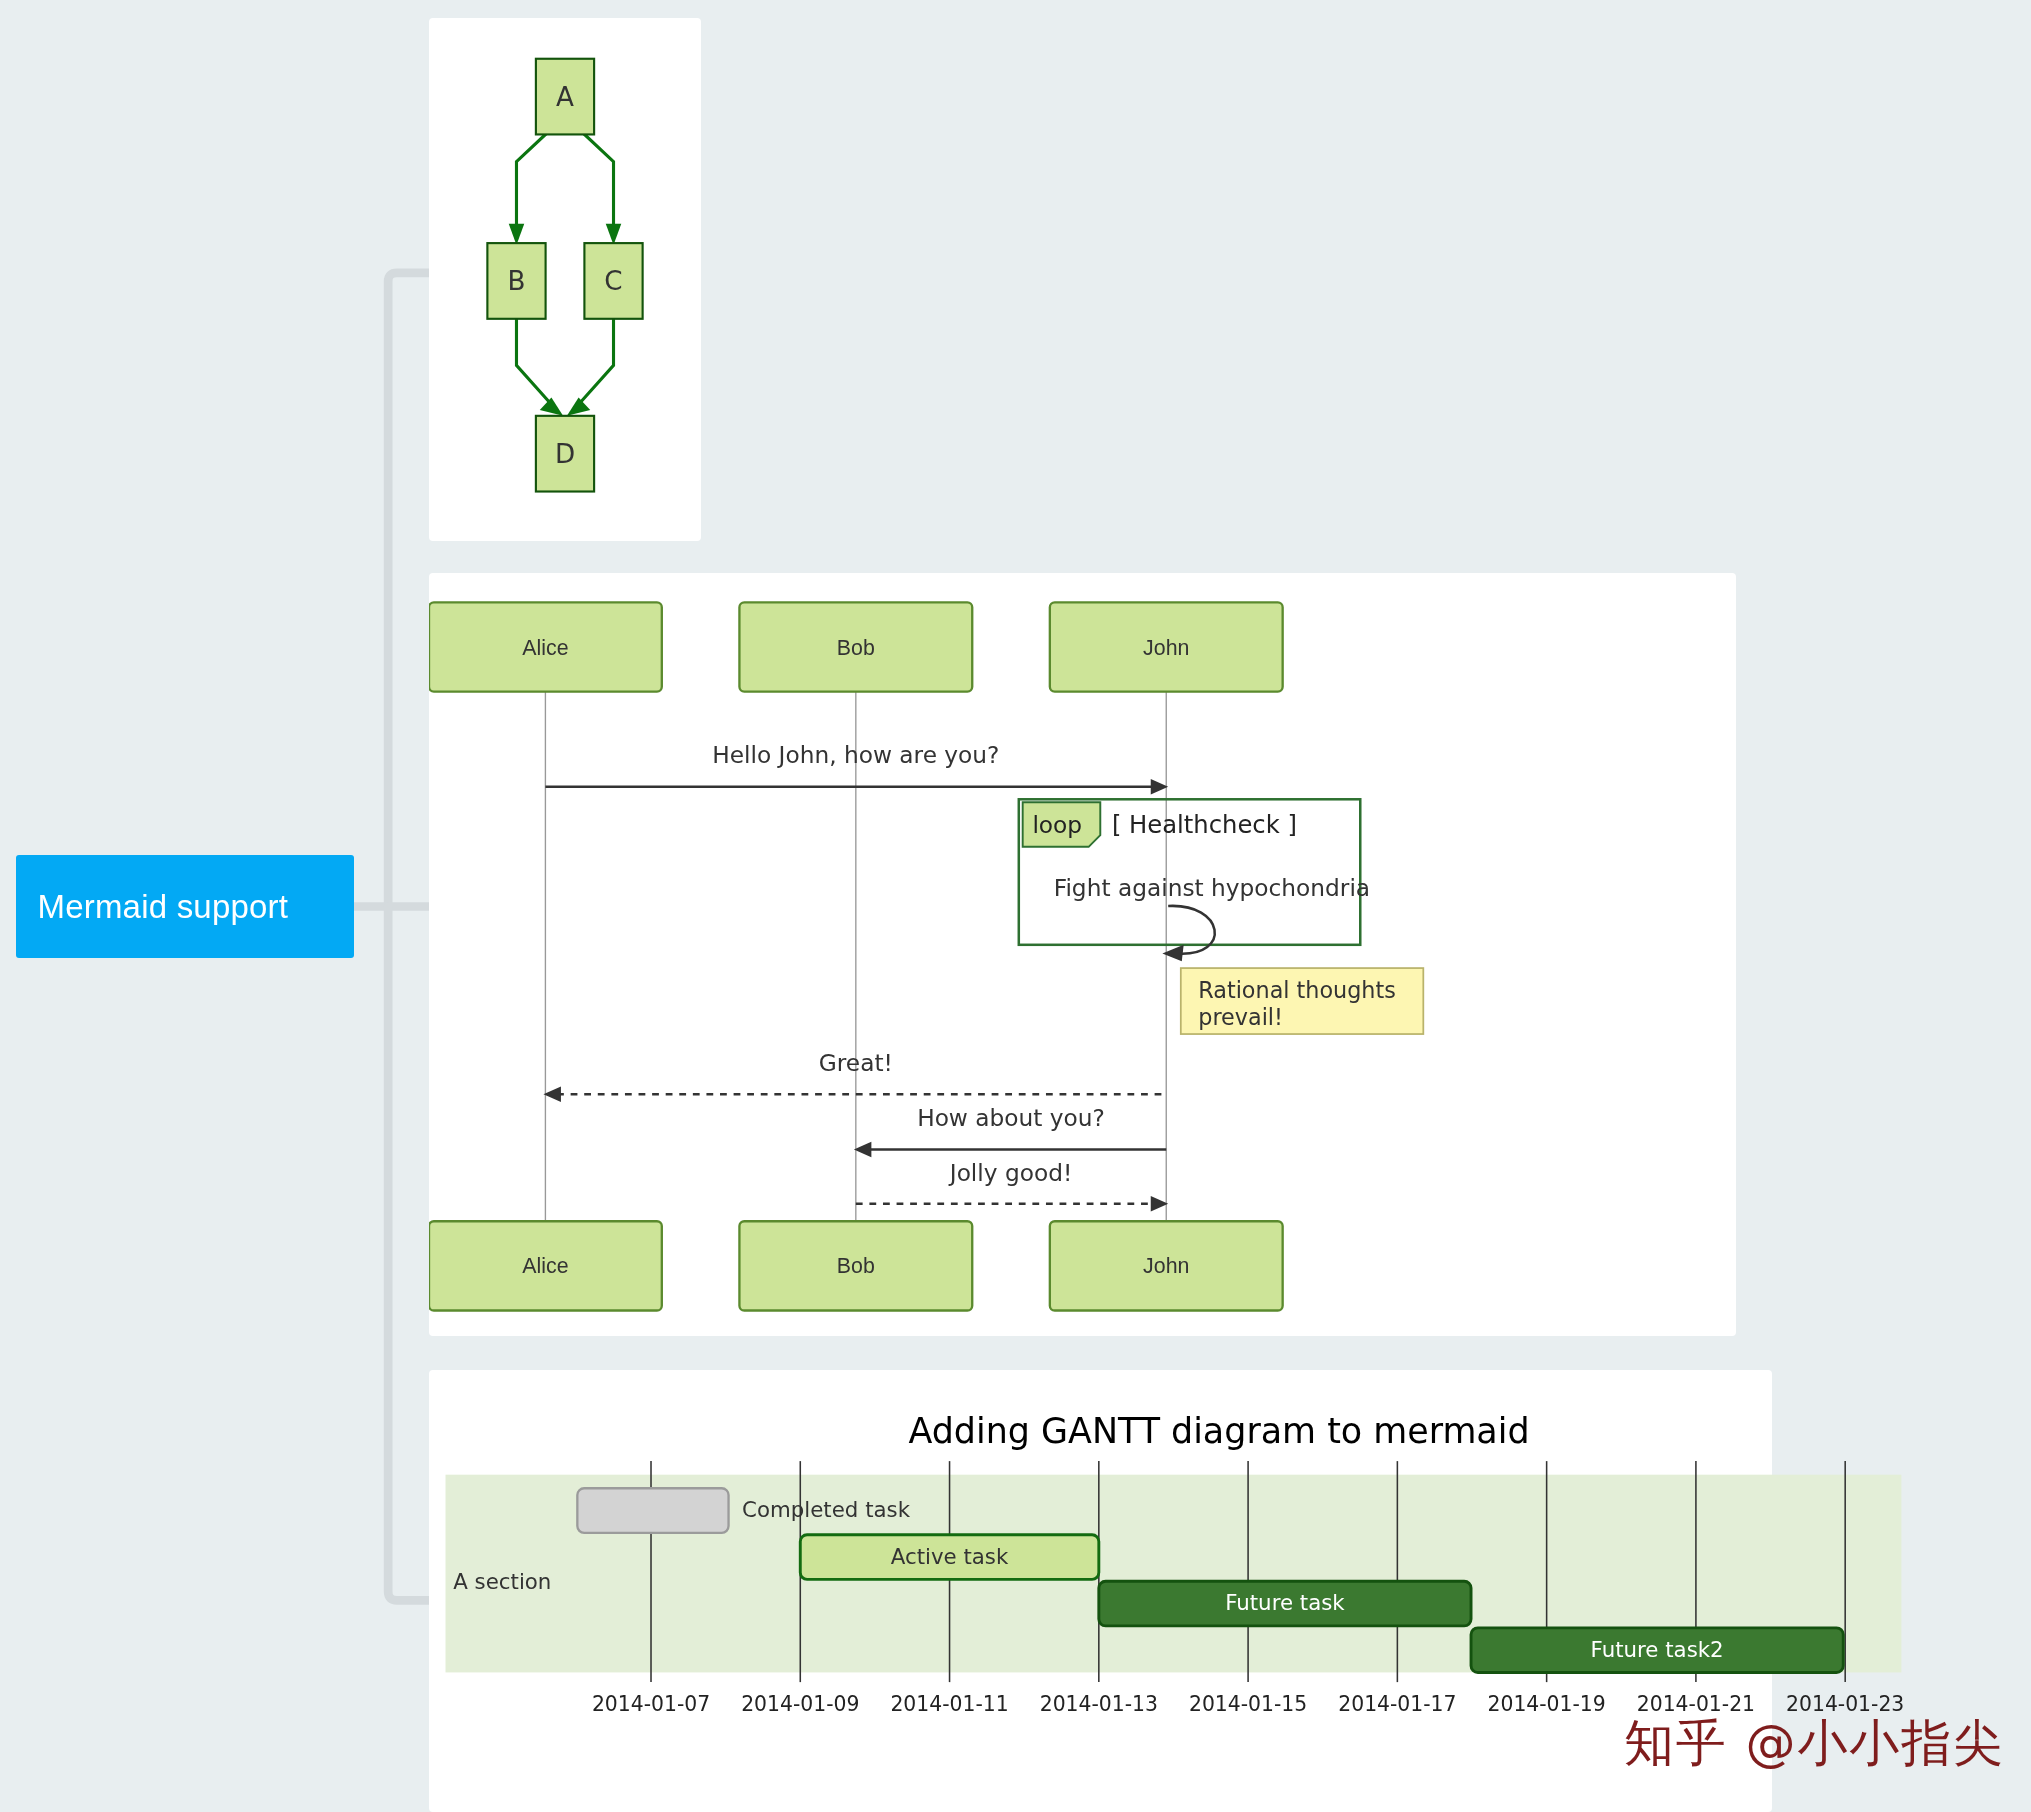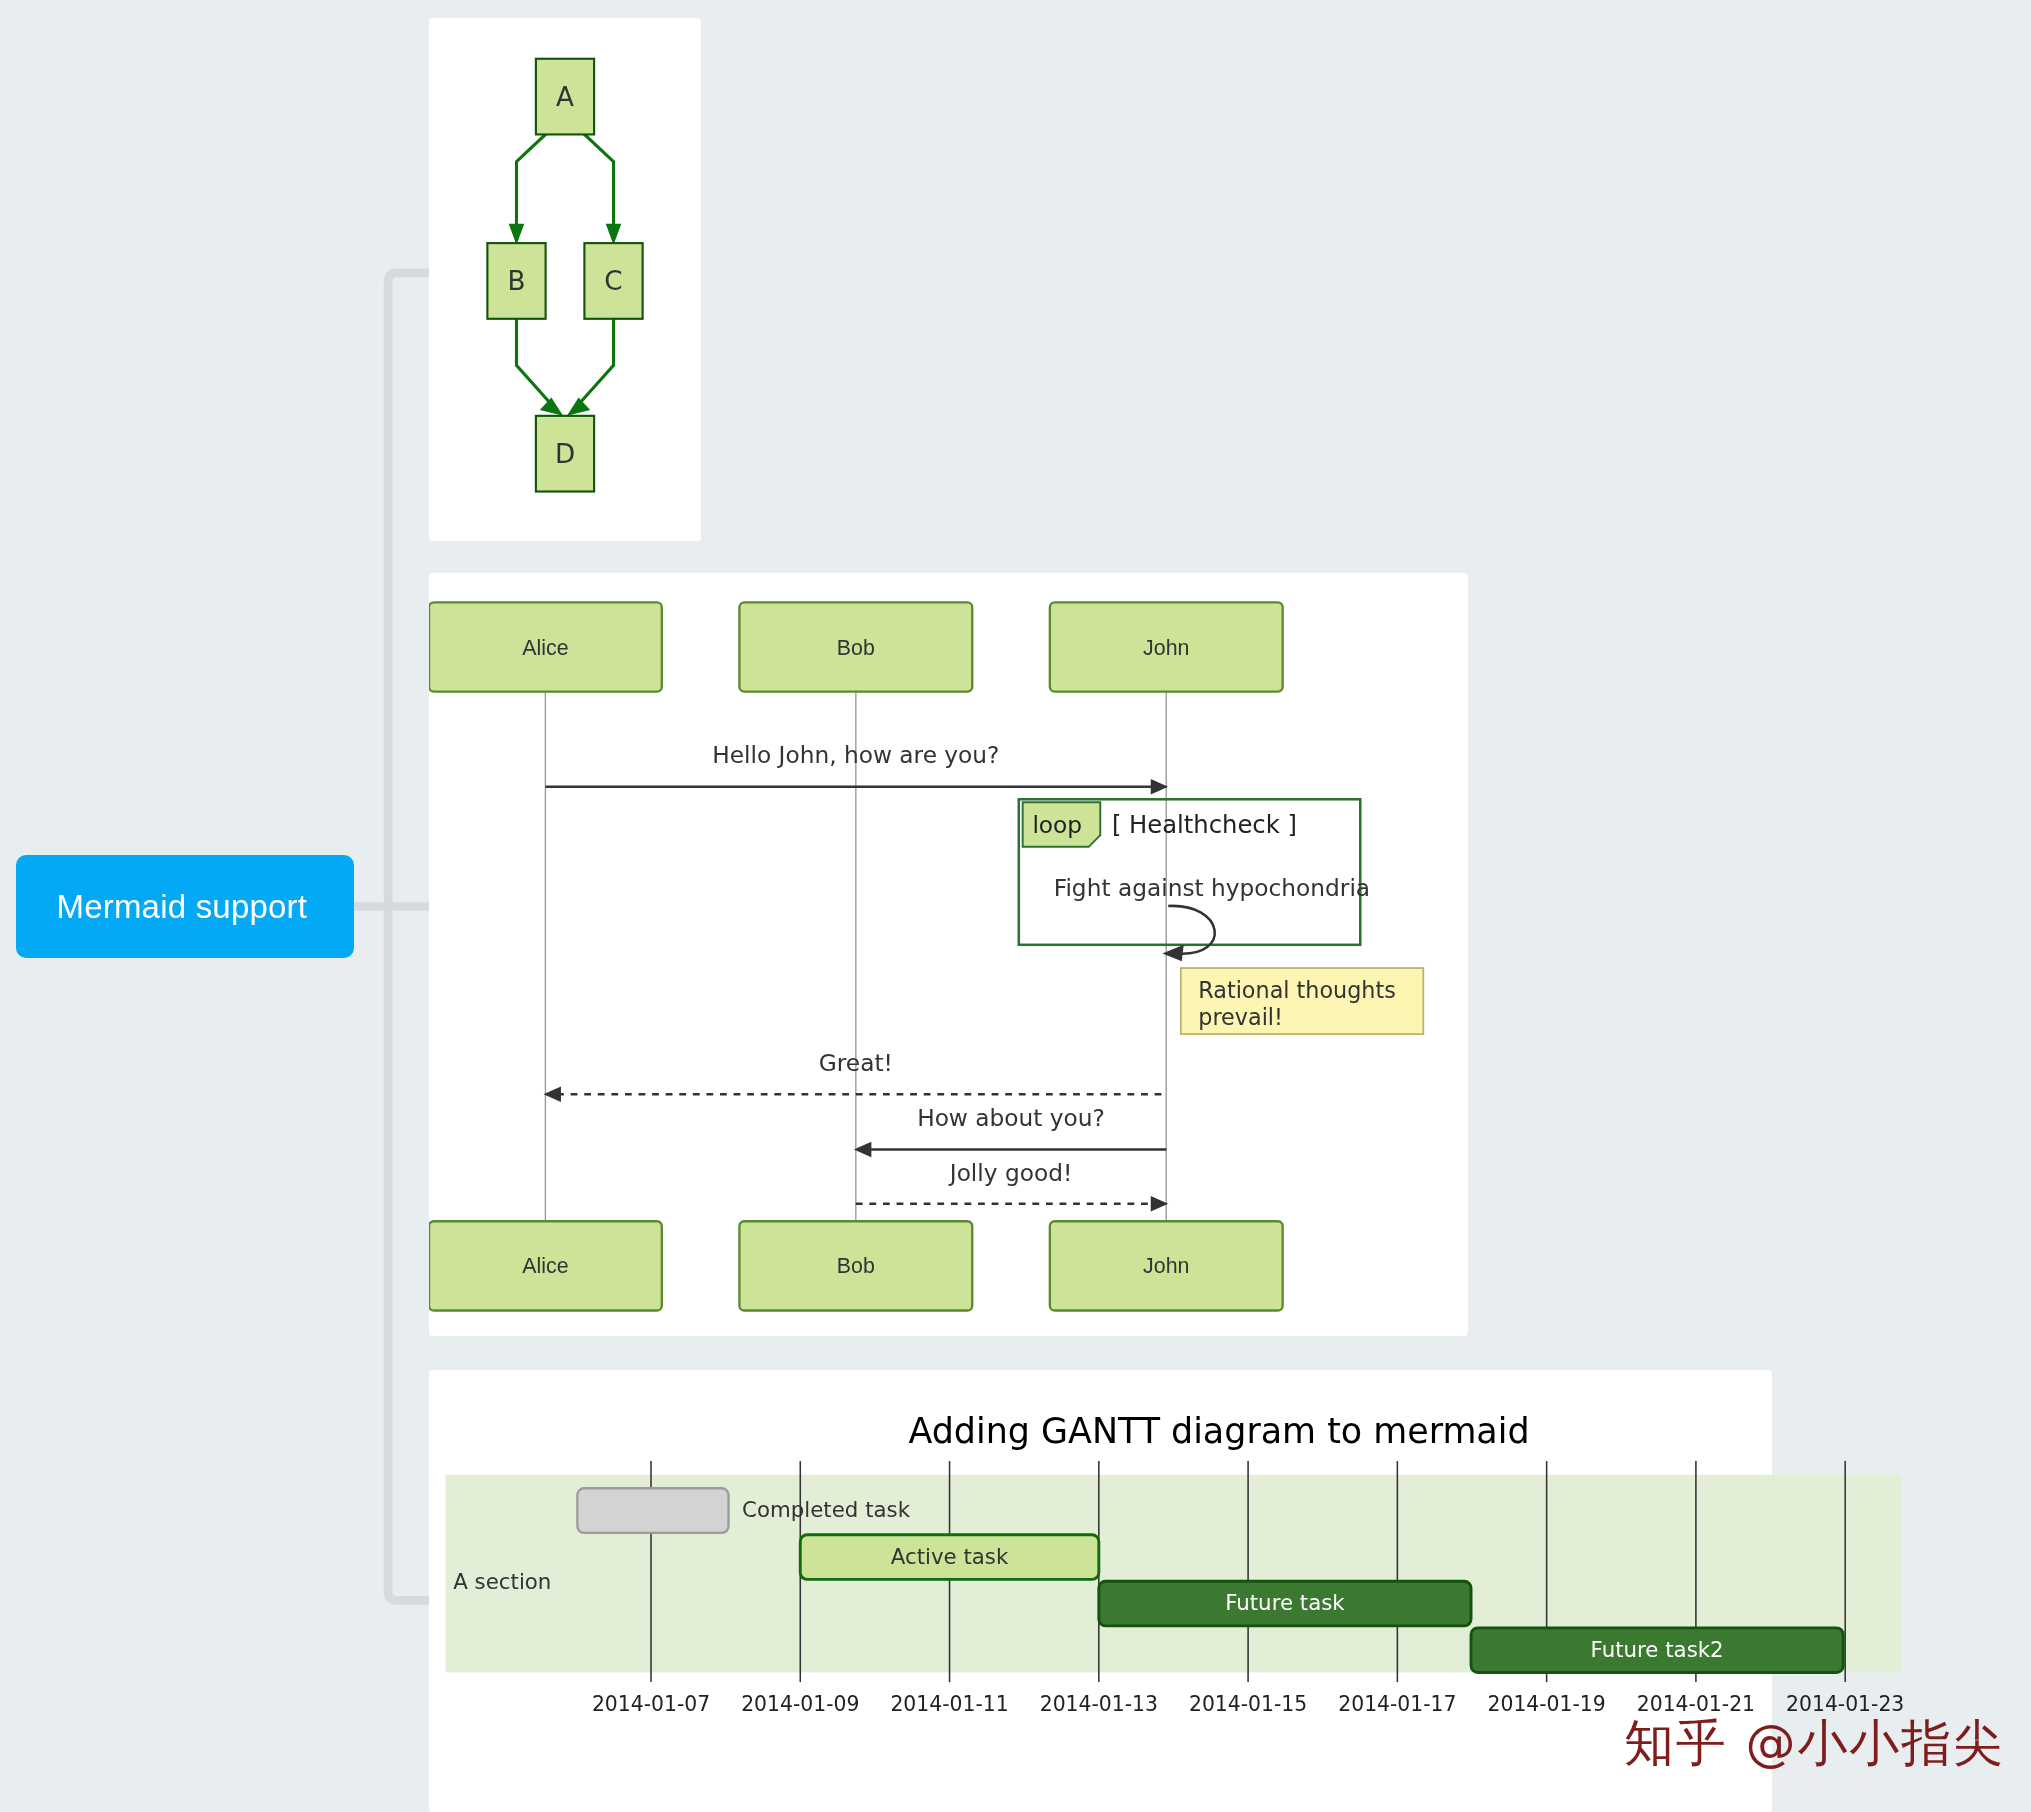--- a/index.html
+++ b/index.html
@@ -15,46 +15,46 @@
 
   
   .connector-svg { position:absolute; left:0; top:0; width:2032px; height:1813px; pointer-events:none; }
 
   
   .root-node {
     position:absolute;
     left:15.5px; top:855px;
     width:338px; height:103px;
     background:#03a9f4;
-    border-radius:10px;
+    border-radius:3px;
     display:flex; align-items:center;
     color:#fff;
     font-size:33px;
-    padding-left:41px;
+    padding-left:22px;
     letter-spacing:0.2px;
     font-family:"Liberation Sans", sans-serif;
   }
 
   
   .panel {
     position:absolute;
     background:#ffffff;
     border-radius:3.9px;
   }
 
   
   #flow-panel { left:429px; top:17.5px; width:272px; height:523px; }
   .flow-svg { position:absolute; left:0; top:0; width:272px; height:523px; }
   .fnode-rect { fill:#cde498; stroke:#13540c; stroke-width:2.2; }
   .fnode-text { fill:#333; font-family:"DejaVu Sans", sans-serif; font-size:27px; text-anchor:middle; dominant-baseline:middle; }
   .fedge { fill:none; stroke:#0b7510; stroke-width:3.2; }
   .fedge-head { fill:#0b7510; }
 
   
-  #seq-panel { left:429px; top:573px; width:1039px; height:763px; }
+  #seq-panel { left:429px; top:573px; width:1307px; height:763px; }
   .seq-svg { position:absolute; left:0; top:0; width:1199px; height:763px; }
   .actor-box { fill:#cde498; stroke:#5b8a2e; stroke-width:2.4; rx:5; ry:5; }
   .actor-label { fill:#333; font-family:"Liberation Sans", sans-serif; font-size:22px; text-anchor:middle; dominant-baseline:middle; }
   .lifeline { stroke:#999; stroke-width:1.4; }
   .msg-line { stroke:#333; stroke-width:2.6; fill:none; }
   .msg-dash { stroke:#333; stroke-width:2.6; fill:none; stroke-dasharray:7 7; }
   .msg-head { fill:#333; }
   .msg-text { fill:#333; font-family:"DejaVu Sans", sans-serif; font-size:24px; text-anchor:middle; }
   .loop-rect { fill:none; stroke:#2e7031; stroke-width:2.6; }
   .loop-tab { fill:#cde498; stroke:#2e7031; stroke-width:2; }

